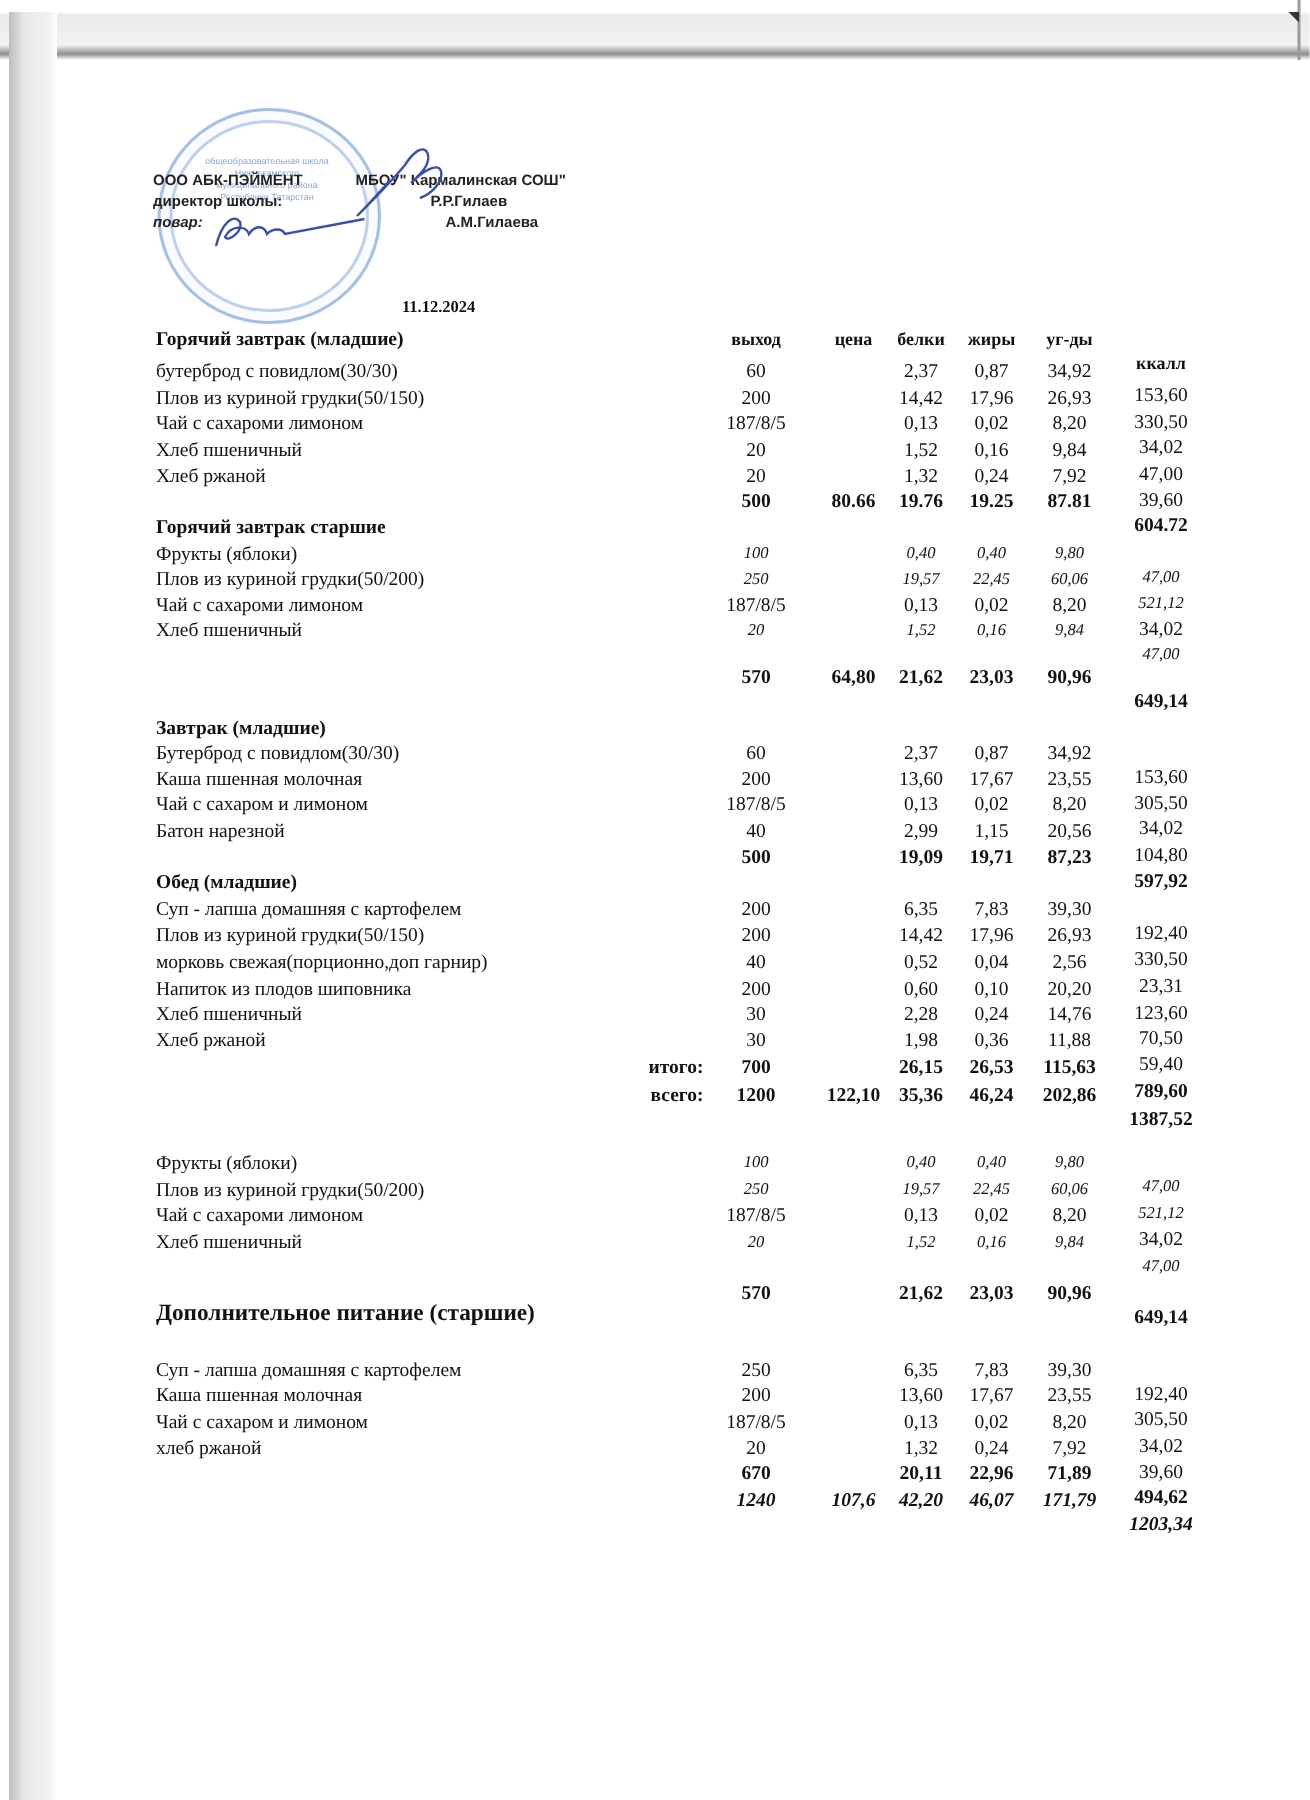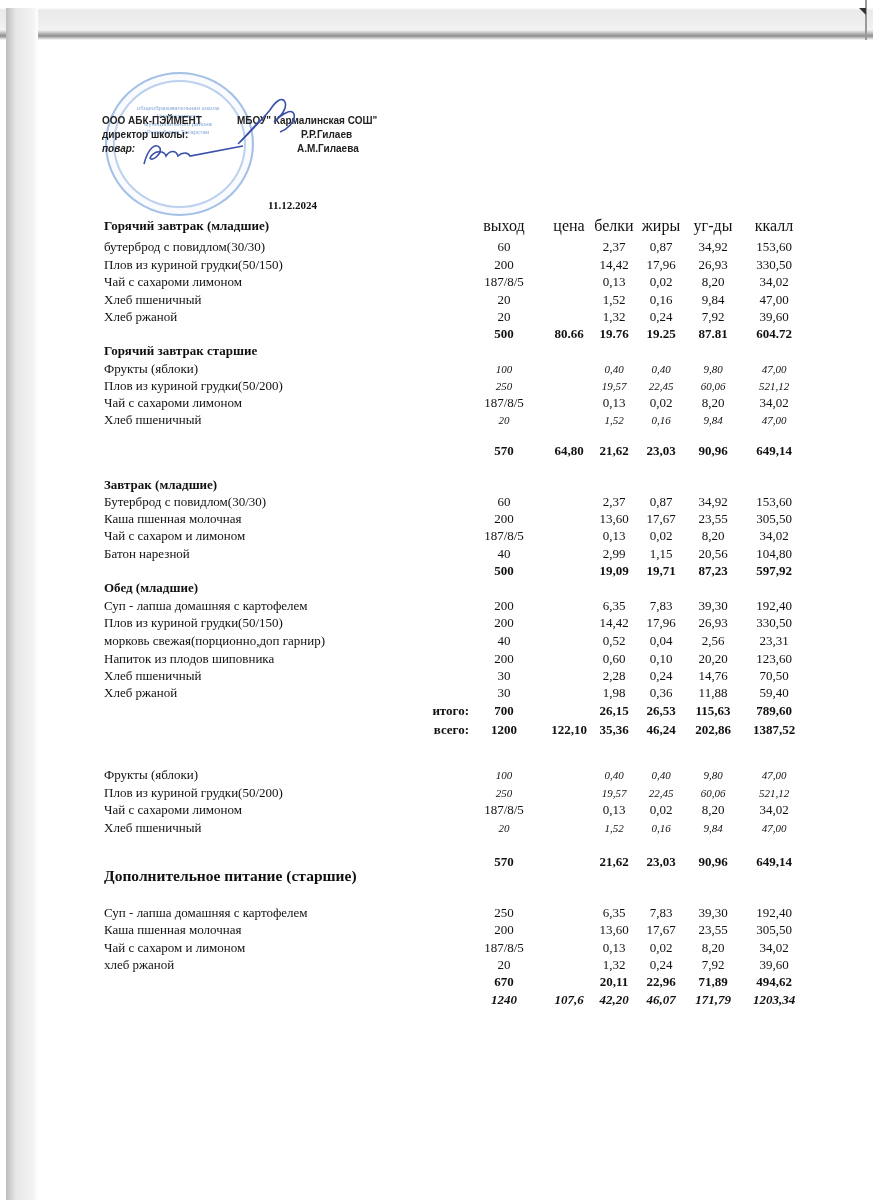--- a/index.html
+++ b/index.html
@@ -49,46 +49,46 @@
 
   
   .row { position: absolute; left: 104px; width: 700px; height: 16px; font-size: 13px; line-height: 16px; white-space: nowrap; }
   .row .name { position: absolute; left: 0; }
   .row .c { position: absolute; text-align: center; width: 70px; }
   .c.out  { left: 365px; }
   .c.price{ left: 430px; }
   .c.b    { left: 480px; width: 60px; }
   .c.f    { left: 527px; width: 60px; }
   .c.u    { left: 574px; width: 70px; }
-  .c.k    { left: 630px; width: 80px; }
+  .c.k    { left: 630px; width: 80px; margin-top: 16px; }
   .row .lbl { position: absolute; left: 295px; width: 70px; text-align: right; font-weight: bold; }
   .row.bold { font-weight: bold; }
   .row.small .c { font-size: 11px; font-style: italic; }
-  .row.hdrrow .c { font-weight: normal; font-size: 16px; }
+  .row.hdrrow .c { font-weight: bold; font-size: 12px; }
   .section { font-weight: bold; }
   .section.big { font-size: 15.5px; }
 </style>
 </head>
 <body>
 
 <div class="scan-top"></div>
 <div class="scan-left"></div>
 <div class="scan-right-edge"></div>
 <div class="scan-corner"></div>
 
 <div class="page"></div>
 
 <div class="stamp">
   <div class="stamp-inner">общеобразовательная школа Нижнекамского муниципального района Республики Татарстан</div>
 </div>
 
 <div class="hdr" style="left:102px;top:115px;">ООО АБК-ПЭЙМЕНТ</div>
 <div class="hdr" style="left:237px;top:115px;">МБОУ" Кармалинская СОШ"</div>
 <div class="hdr" style="left:102px;top:129px;">директор школы:</div>
-<div class="hdr" style="left:287px;top:129px;margin-left:14px;">Р.Р.Гилаев</div>
+<div class="hdr" style="left:287px;top:129px;">Р.Р.Гилаев</div>
 <div class="hdr" style="left:102px;top:143px;font-style:italic;">повар:</div>
 <div class="hdr" style="left:297px;top:143px;">А.М.Гилаева</div>
 
 <svg class="sig" style="left:230px;top:92px;" width="70" height="60">
   <path d="M8 52 C 20 40, 30 30, 40 18 C 45 10, 52 4, 55 10 C 58 18, 48 26, 44 30 C 52 22, 62 16, 64 22 C 66 30, 56 38, 50 40" fill="none" stroke="#3a4fa8" stroke-width="1.6"></path>
   <path d="M10 50 L 30 28" fill="none" stroke="#3a4fa8" stroke-width="1.2"></path>
 </svg>
 <svg class="sig" style="left:138px;top:138px;" width="110" height="32">
   <path d="M6 26 C 10 10, 18 4, 22 10 C 24 16, 14 24, 12 20 C 16 12, 26 12, 28 18 C 32 12, 38 12, 40 18 C 44 14, 50 14, 52 18 L 105 8" fill="none" stroke="#3a4fa8" stroke-width="1.6"></path>
 </svg>

